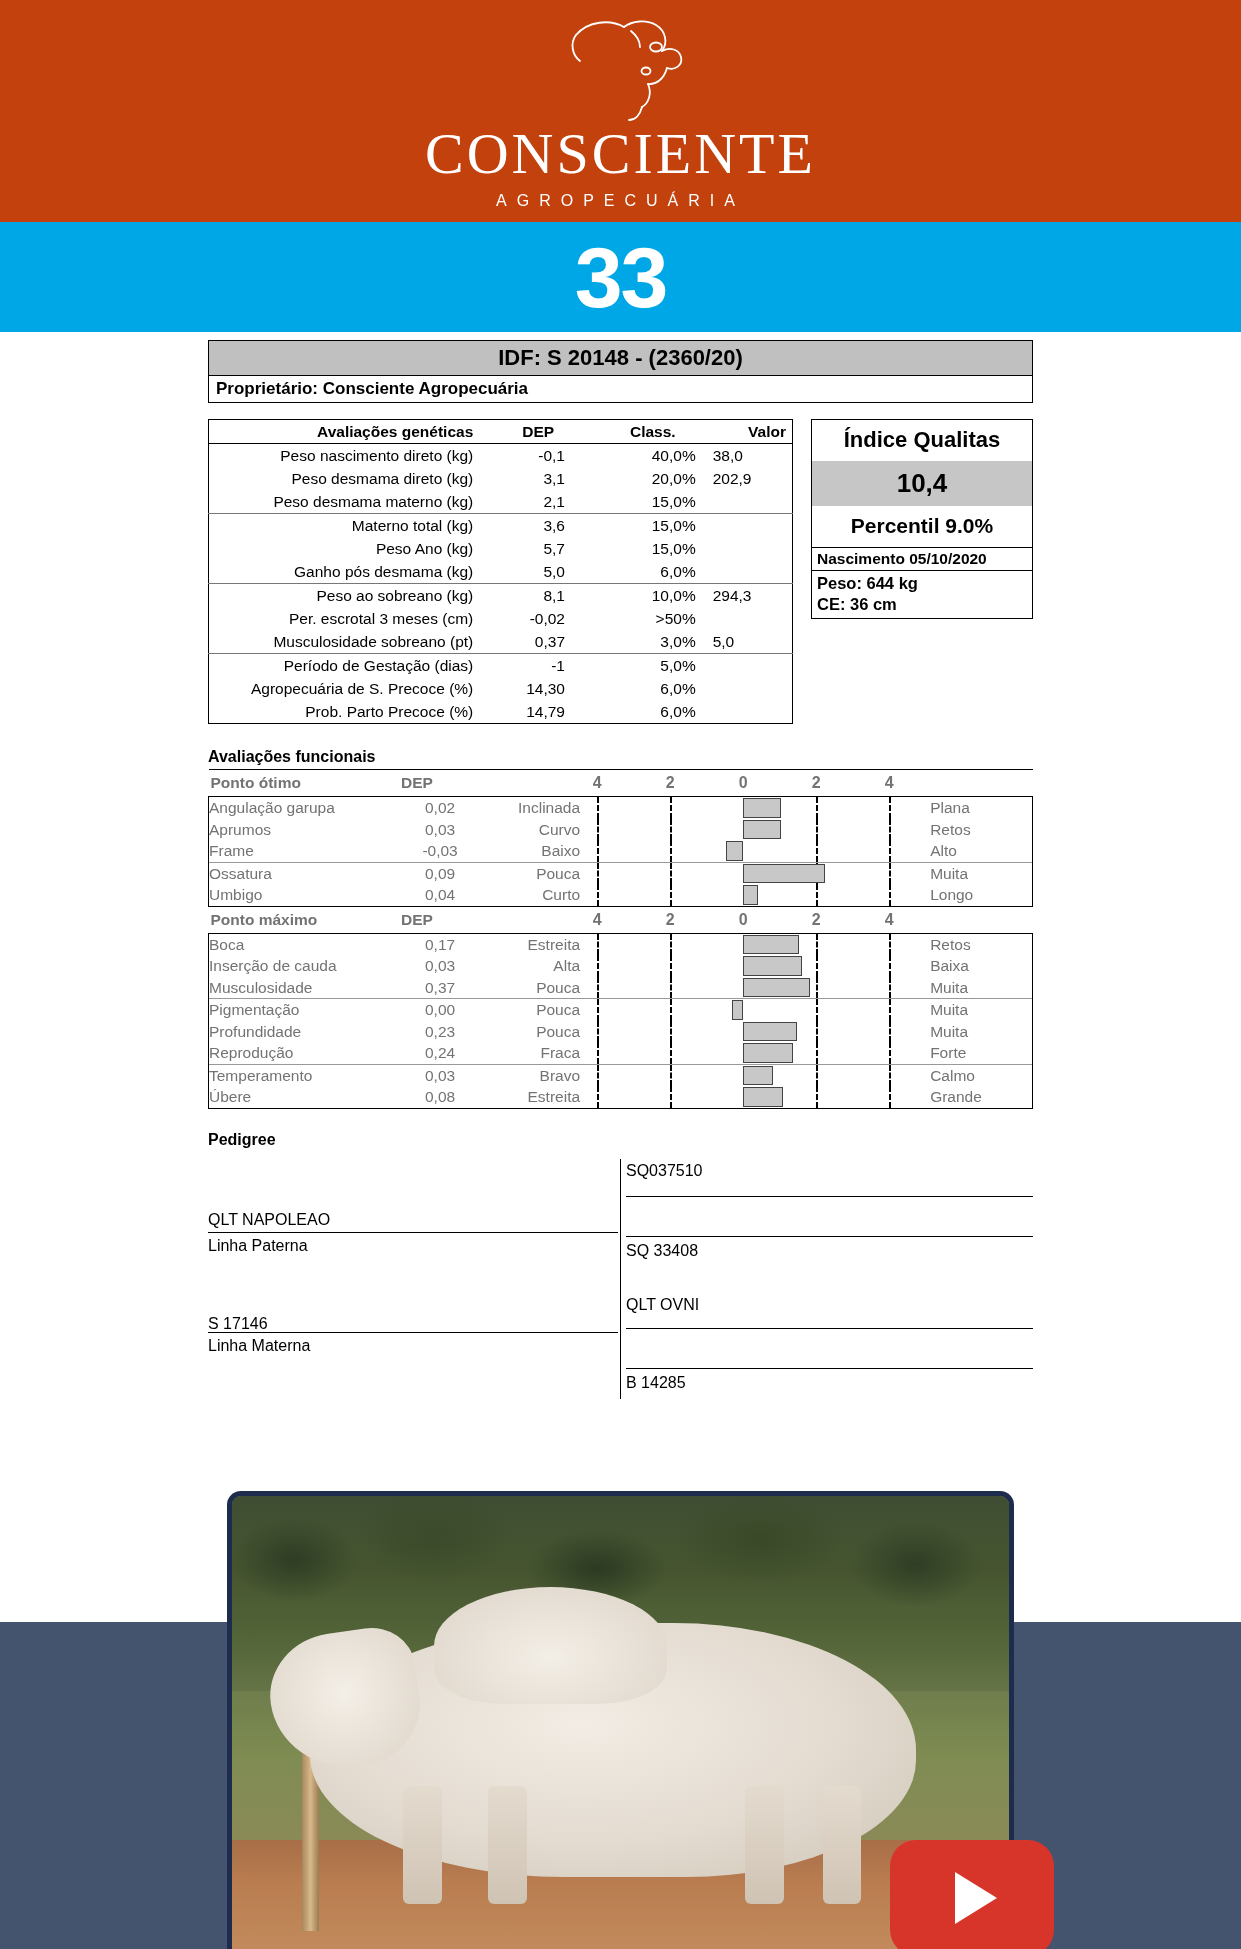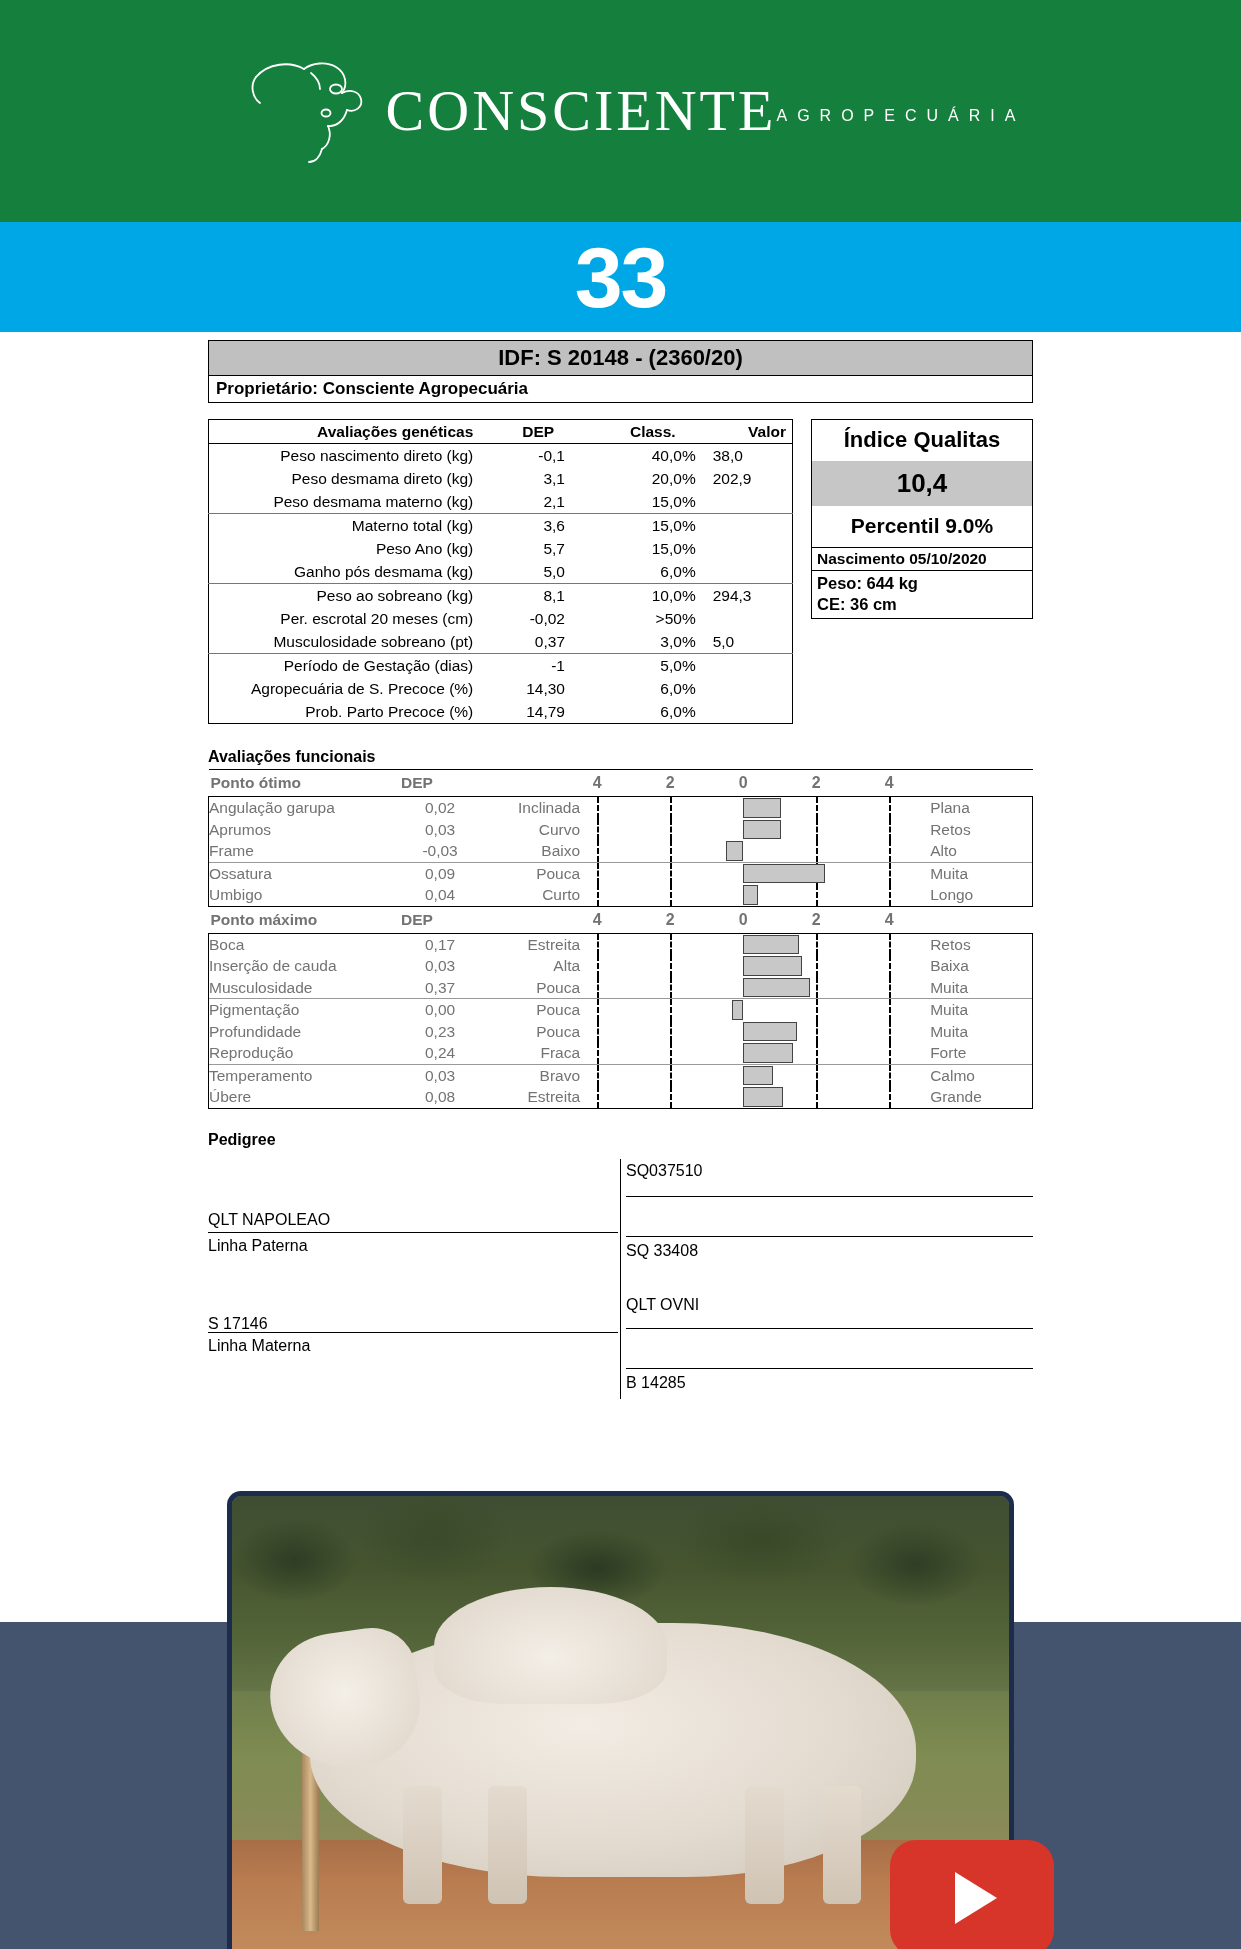--- a/index.html
+++ b/index.html
@@ -8,22 +8,22 @@
     font-family: "Liberation Sans", sans-serif;
     background:#ffffff;
     width:1241px; height:1949px;
     position:relative;
     overflow:hidden;
   }
 
   
   .header-band{
     position:absolute; left:0; top:0; width:1241px; height:222px;
-    background:#15803d;
-    display:flex; align-items:center; justify-content:center;
+    background:#c2410c;
+    display:flex; flex-direction:column; align-items:center; justify-content:center;
   }
   .logo-mark{ width:170px; height:110px; margin-bottom:2px; }
   .brand-name{
     color:#ffffff; font-family:"Liberation Serif", serif;
     font-size:58px; letter-spacing:3px; line-height:1; font-weight:400;
   }
   .brand-sub{
     color:#ffffff; font-size:16px; letter-spacing:10px;
     margin-top:9px; font-weight:400;
   }
@@ -257,21 +257,21 @@
             <td class="cls">6,0%</td>
             <td class="val"></td>
           </tr>
           <tr class="sep">
             <td class="lbl">Peso ao sobreano (kg)</td>
             <td class="dep">8,1</td>
             <td class="cls">10,0%</td>
             <td class="val">294,3</td>
           </tr>
           <tr>
-            <td class="lbl">Per. escrotal 20 meses (cm)</td>
+            <td class="lbl">Per. escrotal 3 meses (cm)</td>
             <td class="dep">-0,02</td>
             <td class="cls">&gt;50%</td>
             <td class="val"></td>
           </tr>
           <tr>
             <td class="lbl">Musculosidade sobreano (pt)</td>
             <td class="dep">0,37</td>
             <td class="cls">3,0%</td>
             <td class="val">5,0</td>
           </tr>

